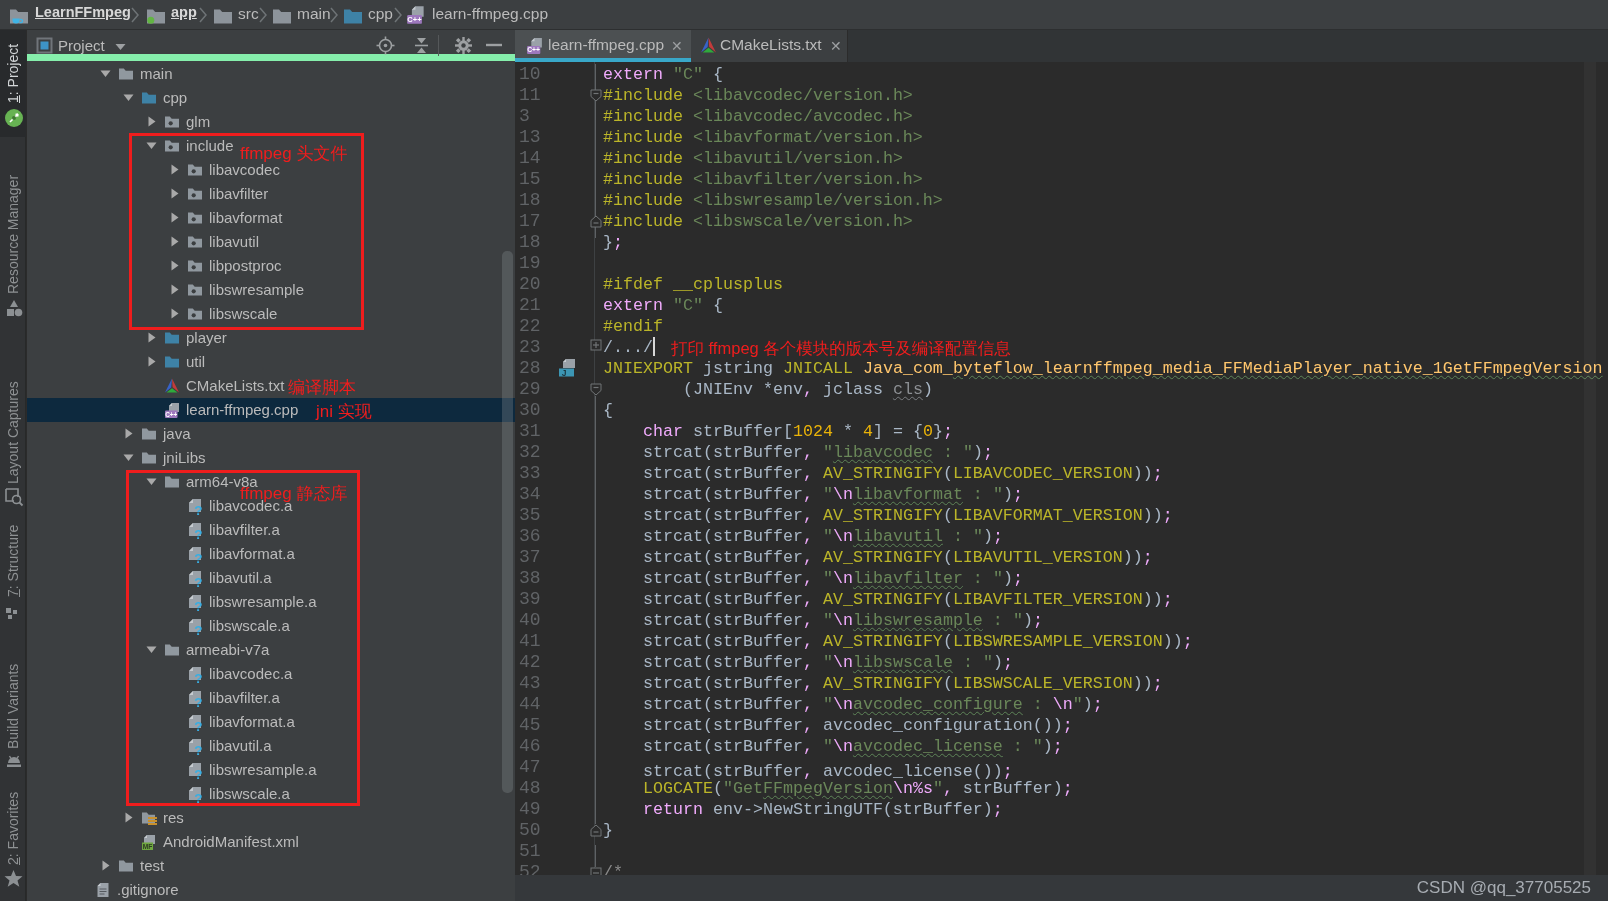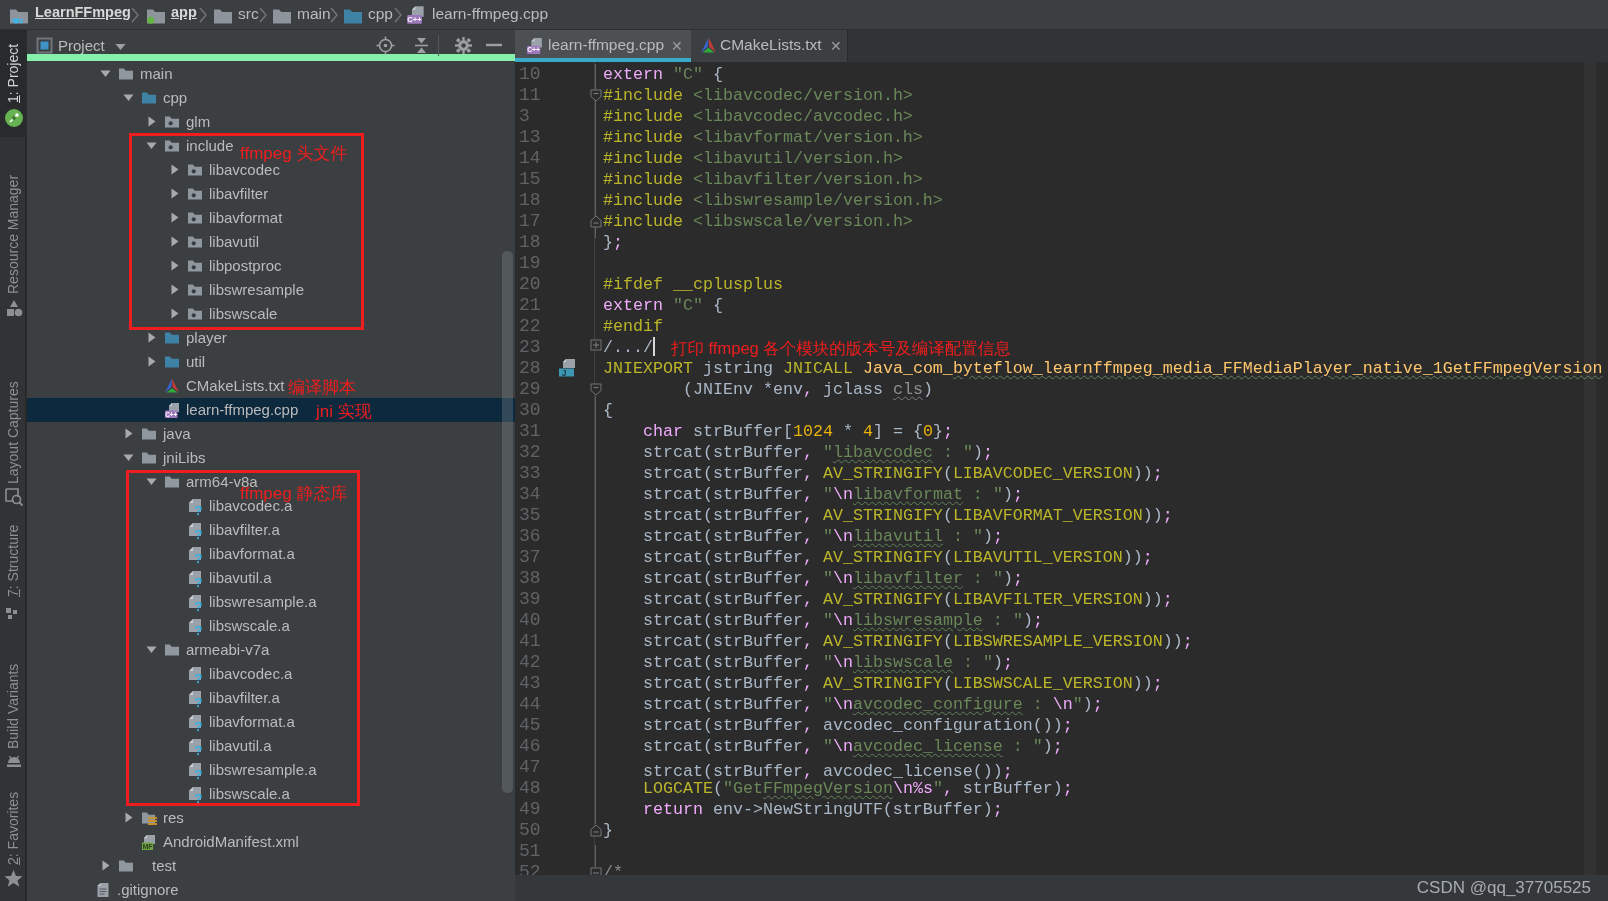--- a/index.html
+++ b/index.html
@@ -634,21 +634,21 @@
           <span class="ar" style="left:73px">
             <svg width="11" height="11" viewBox="0 0 11 11">
               <polygon points="2.5,0.5 9.5,5.5 2.5,10.5" fill="#a9a9a9"></polygon>
             </svg>
           </span>
           <span class="ic" style="left:91px">
             <svg width="16" height="16" viewBox="0 0 16 16">
               <path d="M1,2.6 h4.8 l1.9,2.2 H15 v8.6 H1 z" fill="#90989f"></path>
             </svg>
           </span>
-          <span class="tl" style="left:125px">test</span>
+          <span class="tl" style="left:113px">test</span>
         </div>
 <div class="row" style="top:816px">
           <span class="ic" style="left:68px">
             <svg width="16" height="16" viewBox="0 0 16 16">
               <path d="M5.5,1 h8 v14 H2.5 V4 z" fill="#9aa1a8"></path>
               <path d="M2.5,4 L5.5,1 V4 z" fill="#c6cbd0"></path>
               <g stroke="#54595e" stroke-width="1">
                 <line x1="4.5" y1="7" x2="11.5" y2="7"></line>
                 <line x1="4.5" y1="9.5" x2="11.5" y2="9.5"></line>
                 <line x1="4.5" y1="12" x2="9.5" y2="12"></line>

